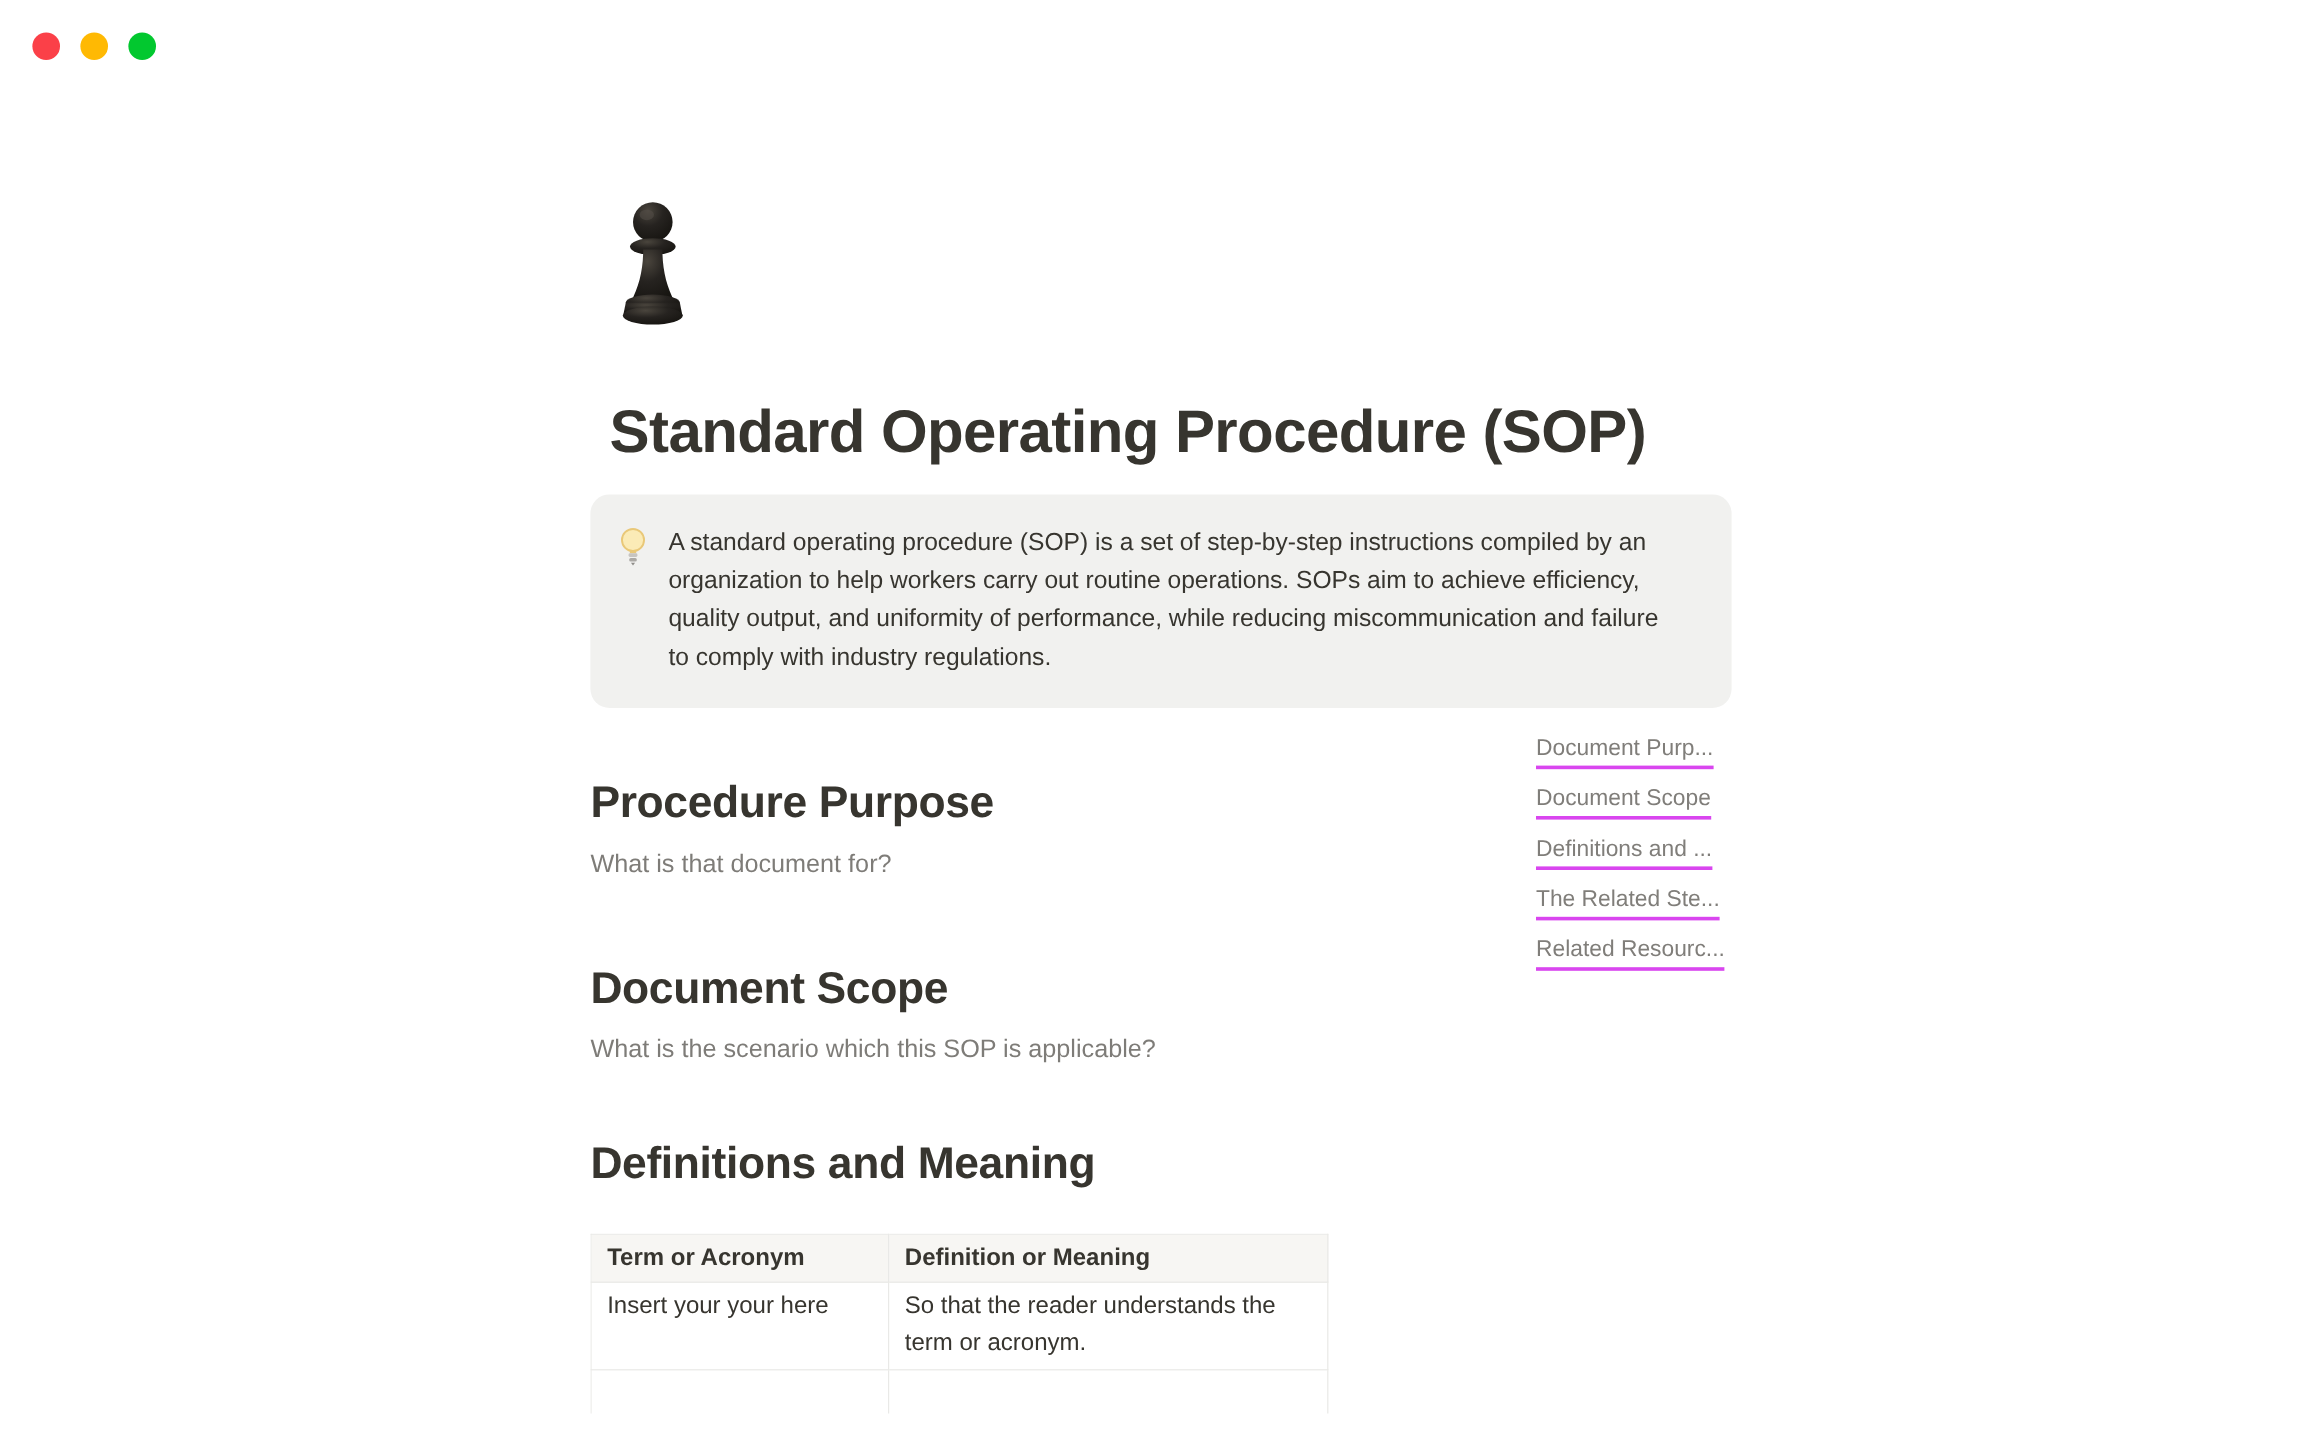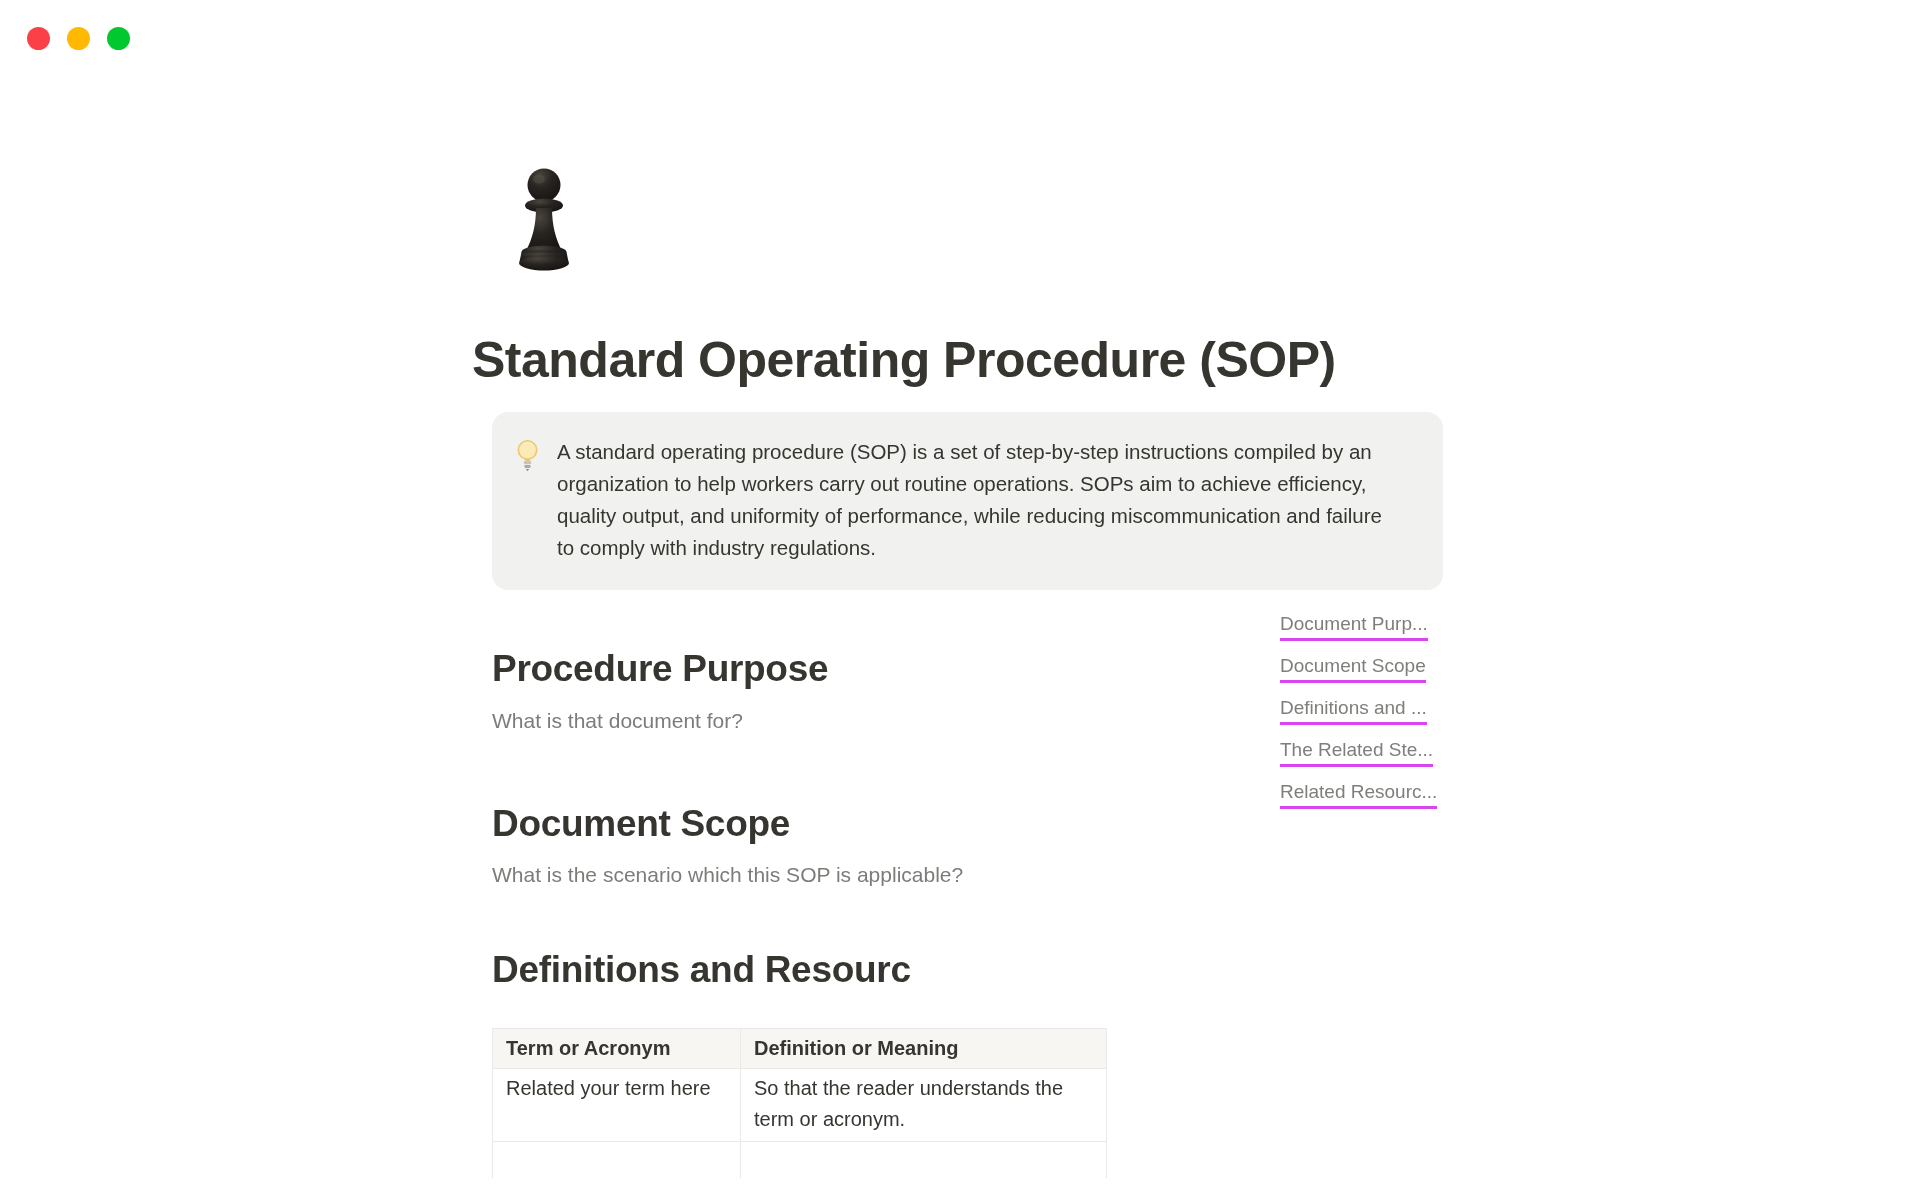--- a/index.html
+++ b/index.html
@@ -17,21 +17,21 @@
   .traffic .dot { width: 23px; height: 23px; border-radius: 50%; cursor: default; }
   .dot-close    { background: #FB4048; }
   .dot-minimize { background: #FFB903; }
   .dot-zoom     { background: #02C82F; }
 
   
   .page-icon { left: 512px; top: 167px; width: 66px; height: 107px; }
 
   
   .page-title {
-    left: 472px; top: 330px; width: 960px;
+    left: 508px; top: 330px; width: 960px;
     font-size: 50px; line-height: 1.2; font-weight: 700;
     letter-spacing: -0.5px;
   }
 
   
   .callout {
     left: 492px; top: 412px; width: 951px;
     background: #F1F1EF; border-radius: 16px;
     padding: 24px 28px 26px 22px;
     display: flex; align-items: flex-start;
@@ -124,31 +124,31 @@
   </div>
   <div class="callout-text">A standard operating procedure (SOP) is a set of step-by-step instructions compiled by an organization to help workers carry out routine operations. SOPs aim to achieve efficiency, quality output, and uniformity of performance, while reducing miscommunication and failure to comply with industry regulations.</div>
 </div>
 
 <h2 class="abs h2 h-purpose">Procedure Purpose</h2>
 <p class="abs ph p-purpose">What is that document for?</p>
 
 <h2 class="abs h2 h-scope">Document Scope</h2>
 <p class="abs ph p-scope">What is the scenario which this SOP is applicable?</p>
 
-<h2 class="abs h2 h-defs">Definitions and Resourc</h2>
+<h2 class="abs h2 h-defs">Definitions and Meaning</h2>
 
 <div class="abs table-wrap">
   <table>
     <tbody>
         <tr>
       <th class="col-term">Term or Acronym</th>
       <th class="col-def">Definition or Meaning</th>
     </tr>
     <tr class="row-filled">
-      <td>Related your term here</td>
+      <td>Insert your your here</td>
       <td>So that the reader understands the term or acronym.</td>
     </tr>
     <tr class="row-empty">
       <td></td>
       <td></td>
     </tr>
   </tbody>
     </table>
 </div>
 

